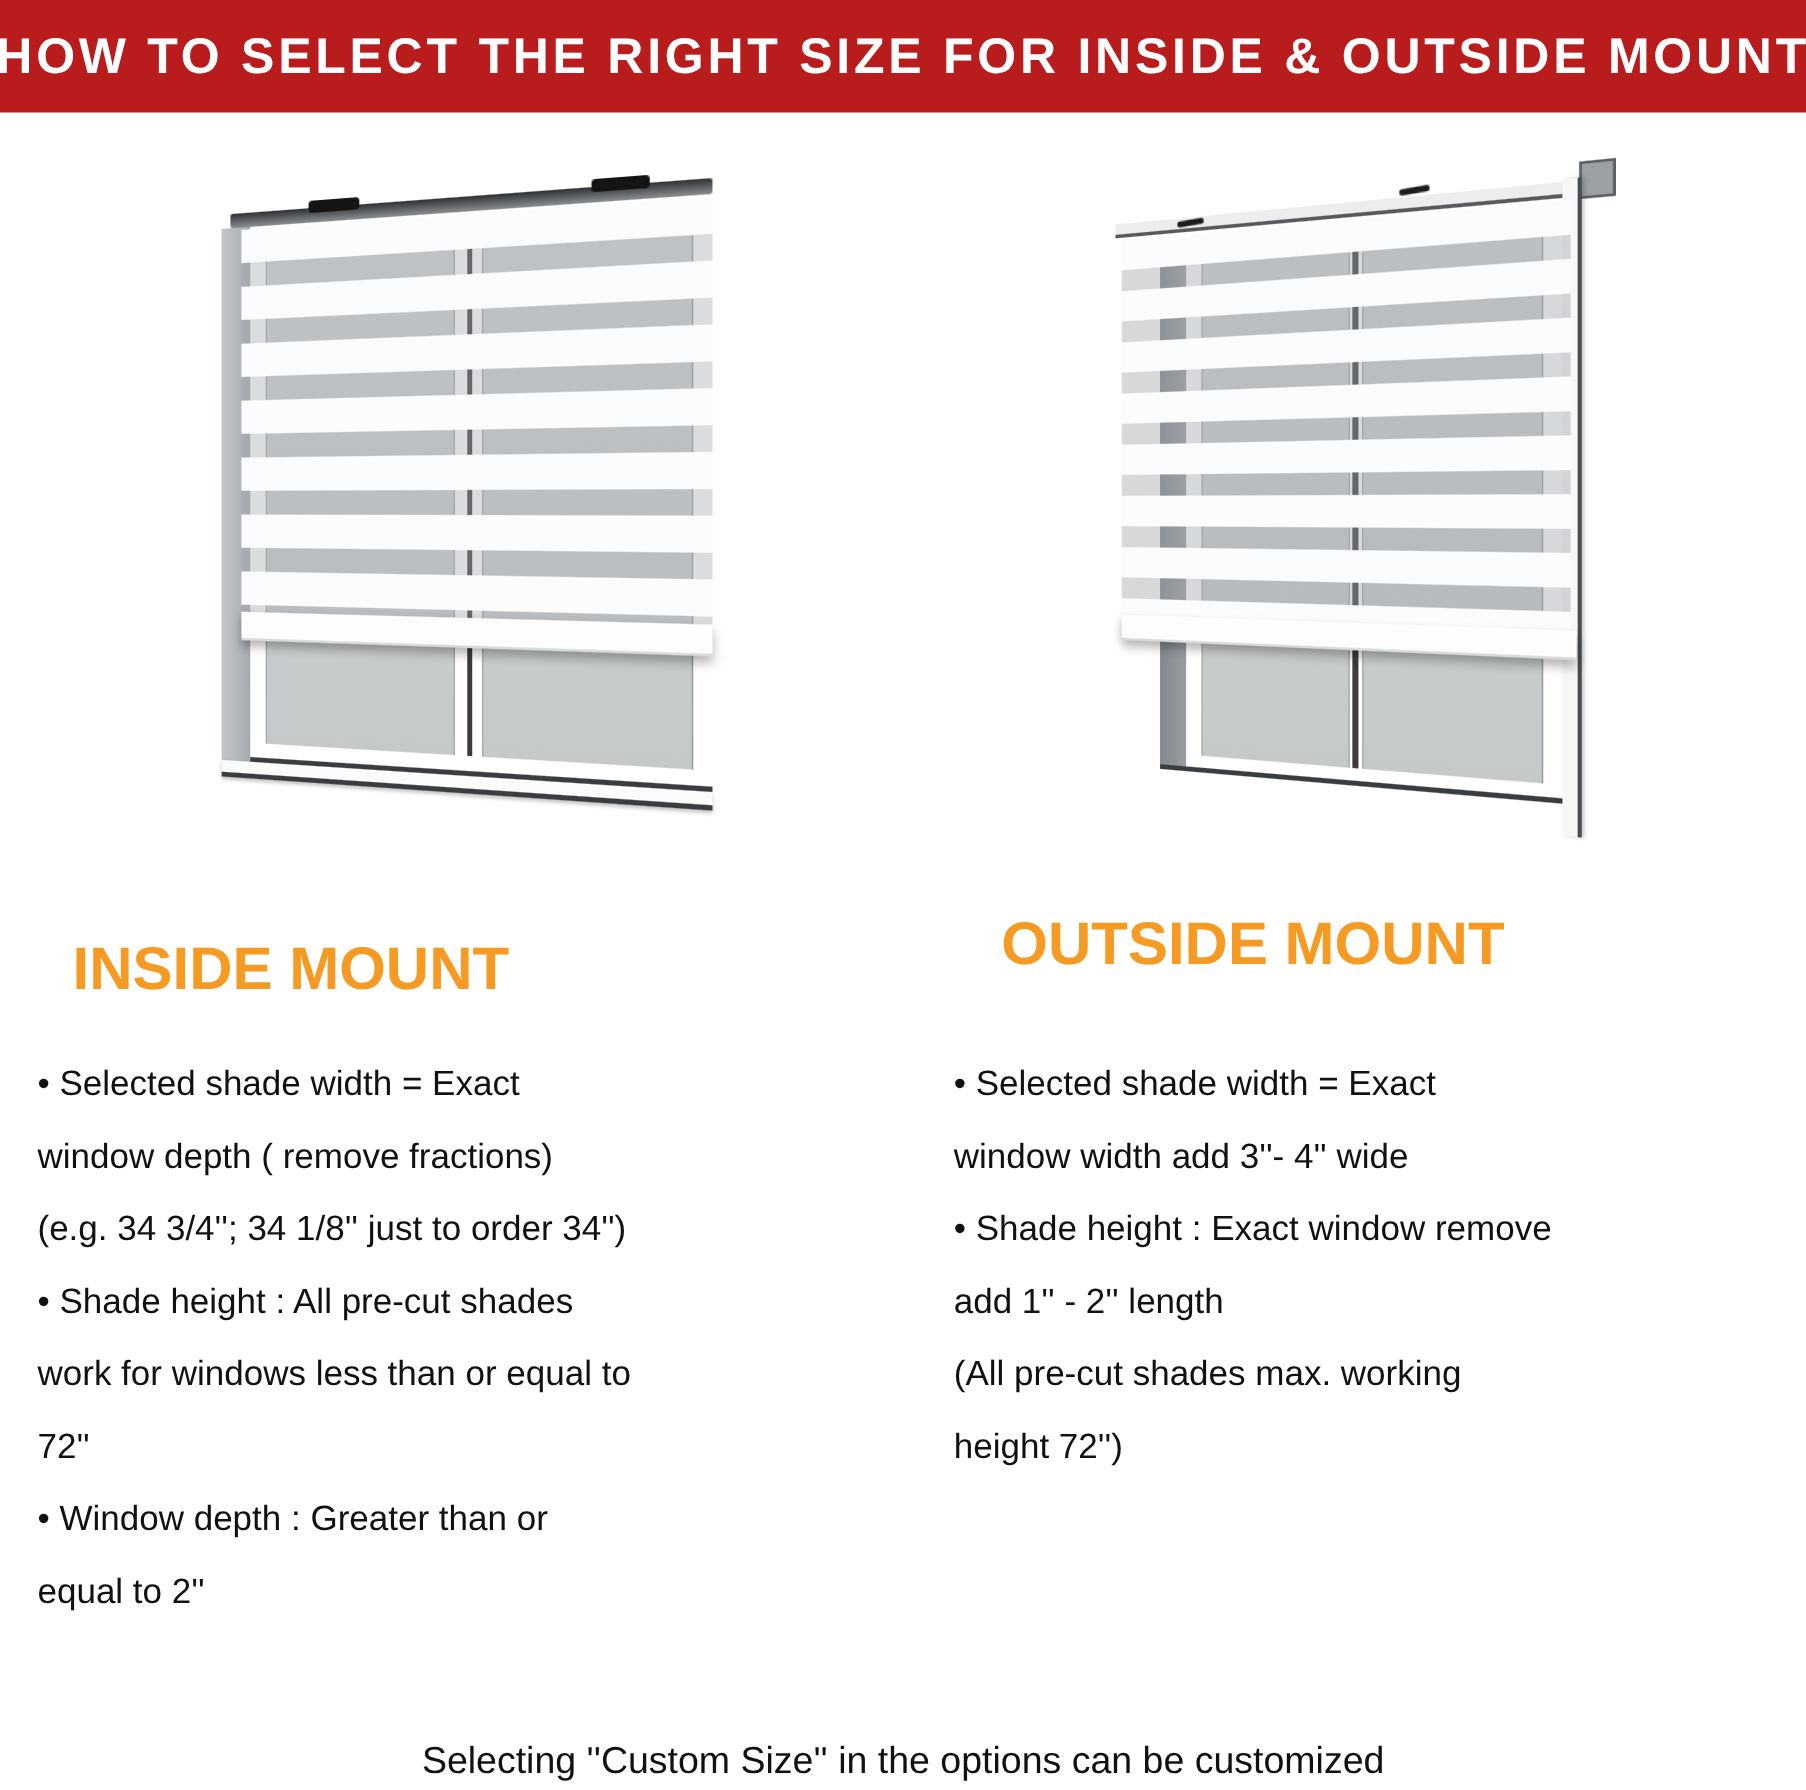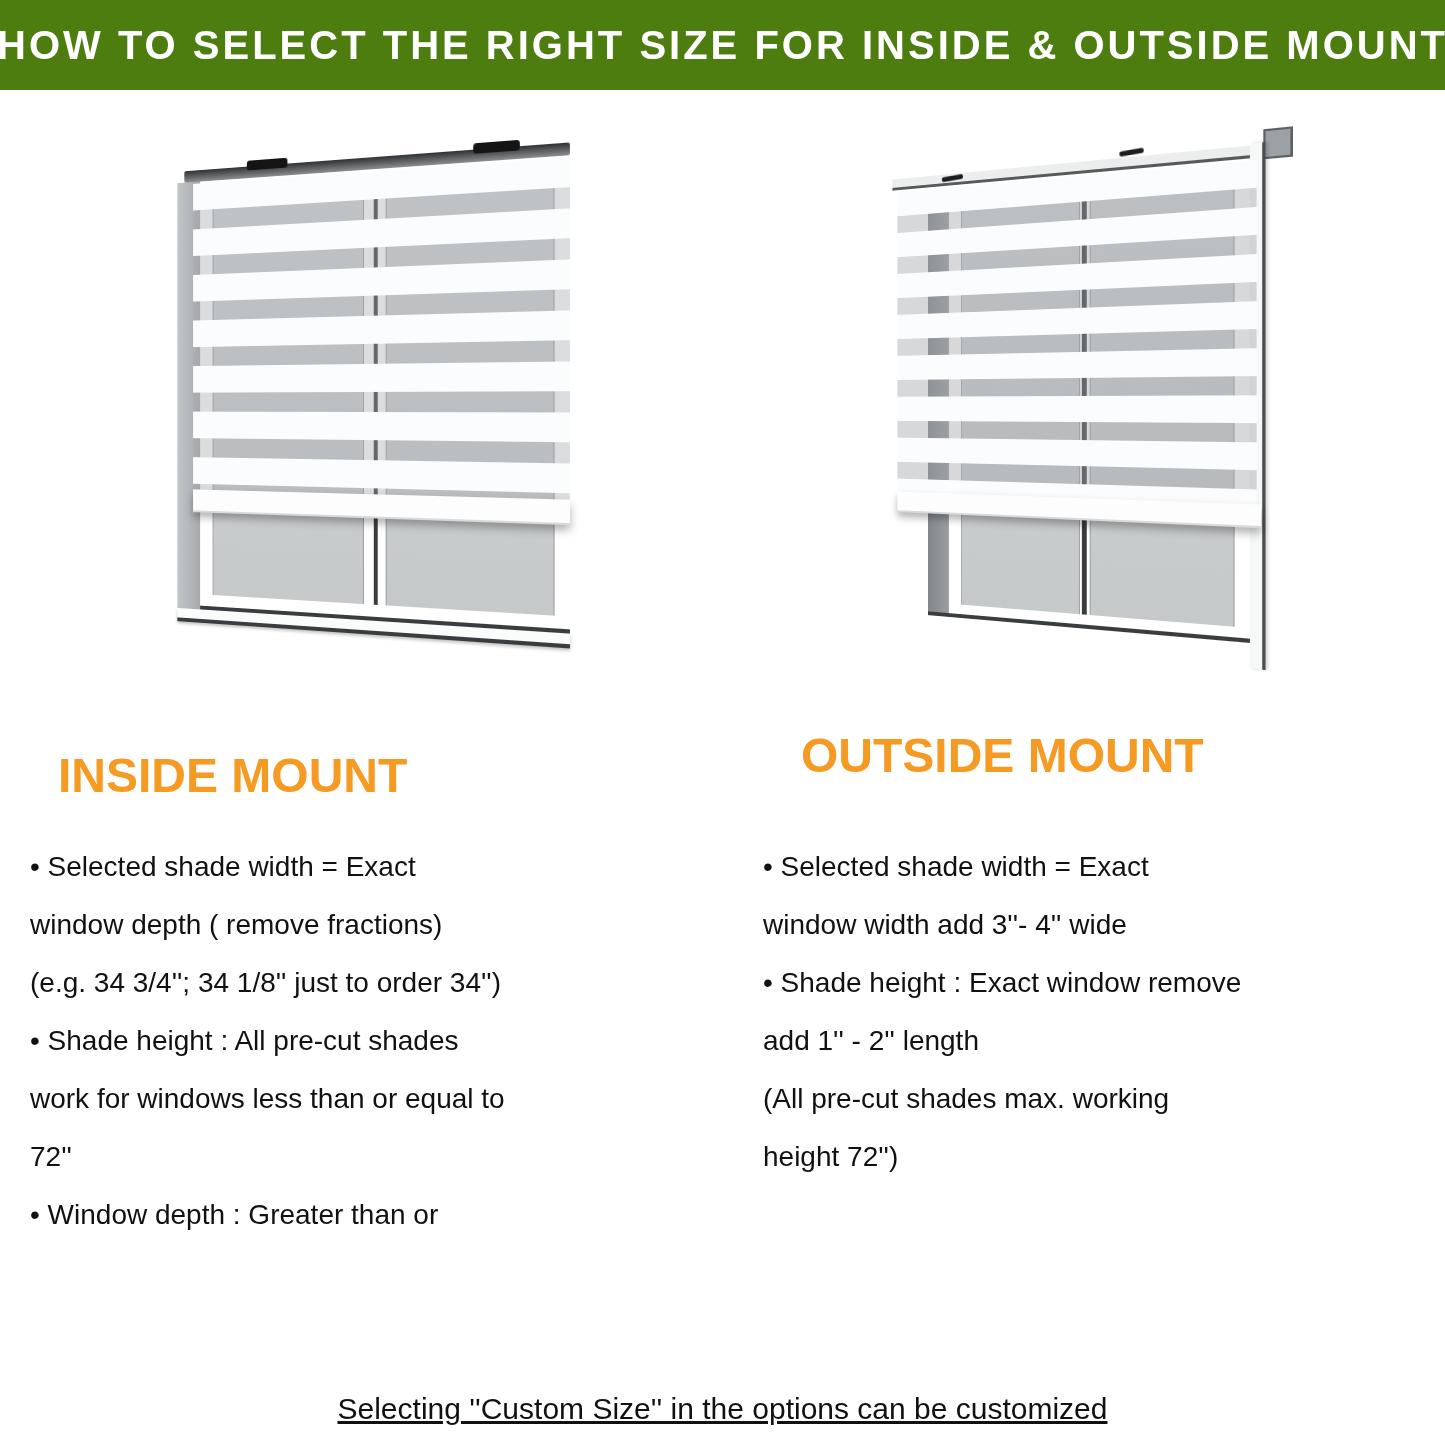--- a/index.html
+++ b/index.html
@@ -7,21 +7,21 @@
   body {
     position:relative;
     background:#ffffff;
     font-family:"Liberation Sans", sans-serif;
     overflow:hidden;
   }
 
   
   .banner {
     position:absolute; left:0; top:0; width:1445px; height:90px;
-    background:#4d7c0f;
+    background:#b91c1c;
     display:flex; align-items:center; justify-content:center;
   }
   .banner-title {
     color:#ffffff; font-size:40px; font-weight:bold; letter-spacing:3px;
     white-space:nowrap;
   }
 
   
   .illus { position:absolute; }
   .scene { position:relative; width:100%; height:100%; }
@@ -90,21 +90,21 @@
   .text-block {
     position:absolute;
     color:#111111; font-size:28px; line-height:58px;
   }
   .text-line { white-space:nowrap; }
 
   
   .footer {
     position:absolute; left:0; top:1392px; width:1445px;
     text-align:center;
-    color:#111111; font-size:30px;text-decoration:underline;
+    color:#111111; font-size:30px;
   }
 </style>
 </head>
 <body>
 
 <div class="banner">
   <div class="banner-title">HOW TO SELECT THE RIGHT SIZE FOR INSIDE &amp; OUTSIDE MOUNT</div>
 </div>
 
 <div class="illus" style="left:162px; top:152px; width:400px; height:505px;">
@@ -144,20 +144,21 @@
 
 <div class="col-heading" style="left:42px; top:748px;">INSIDE MOUNT</div>
 <div class="text-block" style="left:30px; top:838px;">
   <div class="text-line">• Selected shade width = Exact</div>
   <div class="text-line">window depth ( remove fractions)</div>
   <div class="text-line">(e.g. 34 3/4''; 34 1/8'' just to order 34'')</div>
   <div class="text-line">• Shade height : All pre-cut shades</div>
   <div class="text-line">work for windows less than or equal to</div>
   <div class="text-line">72''</div>
   <div class="text-line">• Window depth : Greater than or</div>
+  <div class="text-line">equal to 2''</div>
 </div>
 
 <div class="col-heading" style="left:785px; top:728px;">OUTSIDE MOUNT</div>
 <div class="text-block" style="left:763px; top:838px;">
   <div class="text-line">• Selected shade width = Exact</div>
   <div class="text-line">window width add 3''- 4'' wide</div>
   <div class="text-line">• Shade height : Exact window remove</div>
   <div class="text-line">add 1'' - 2'' length</div>
   <div class="text-line">(All pre-cut shades max. working</div>
   <div class="text-line">height 72'')</div>

